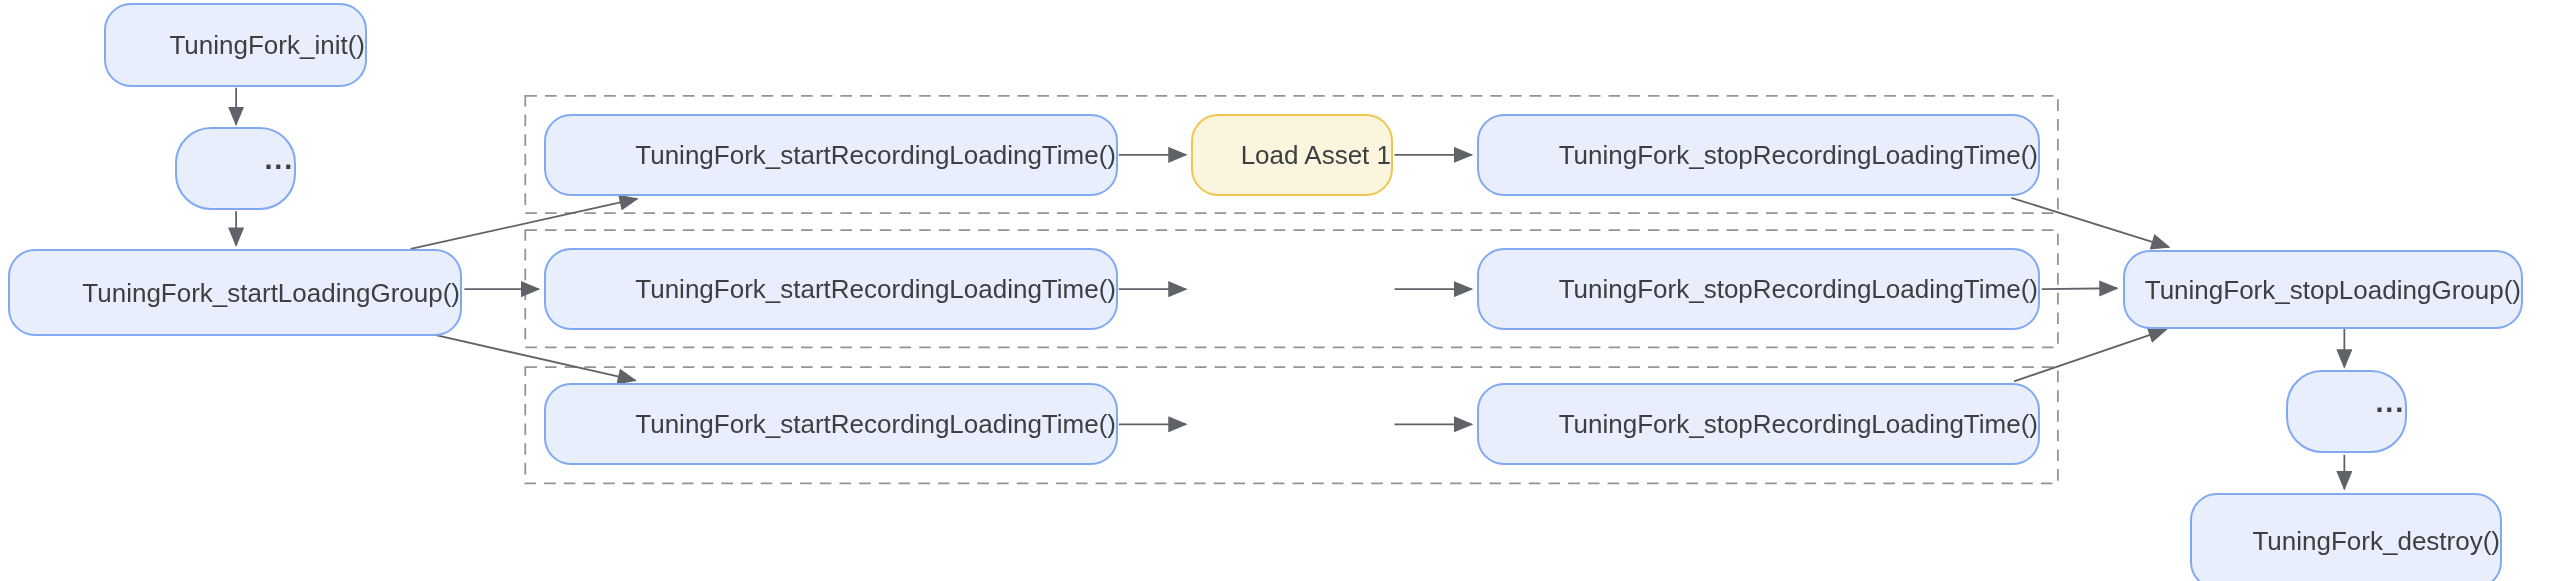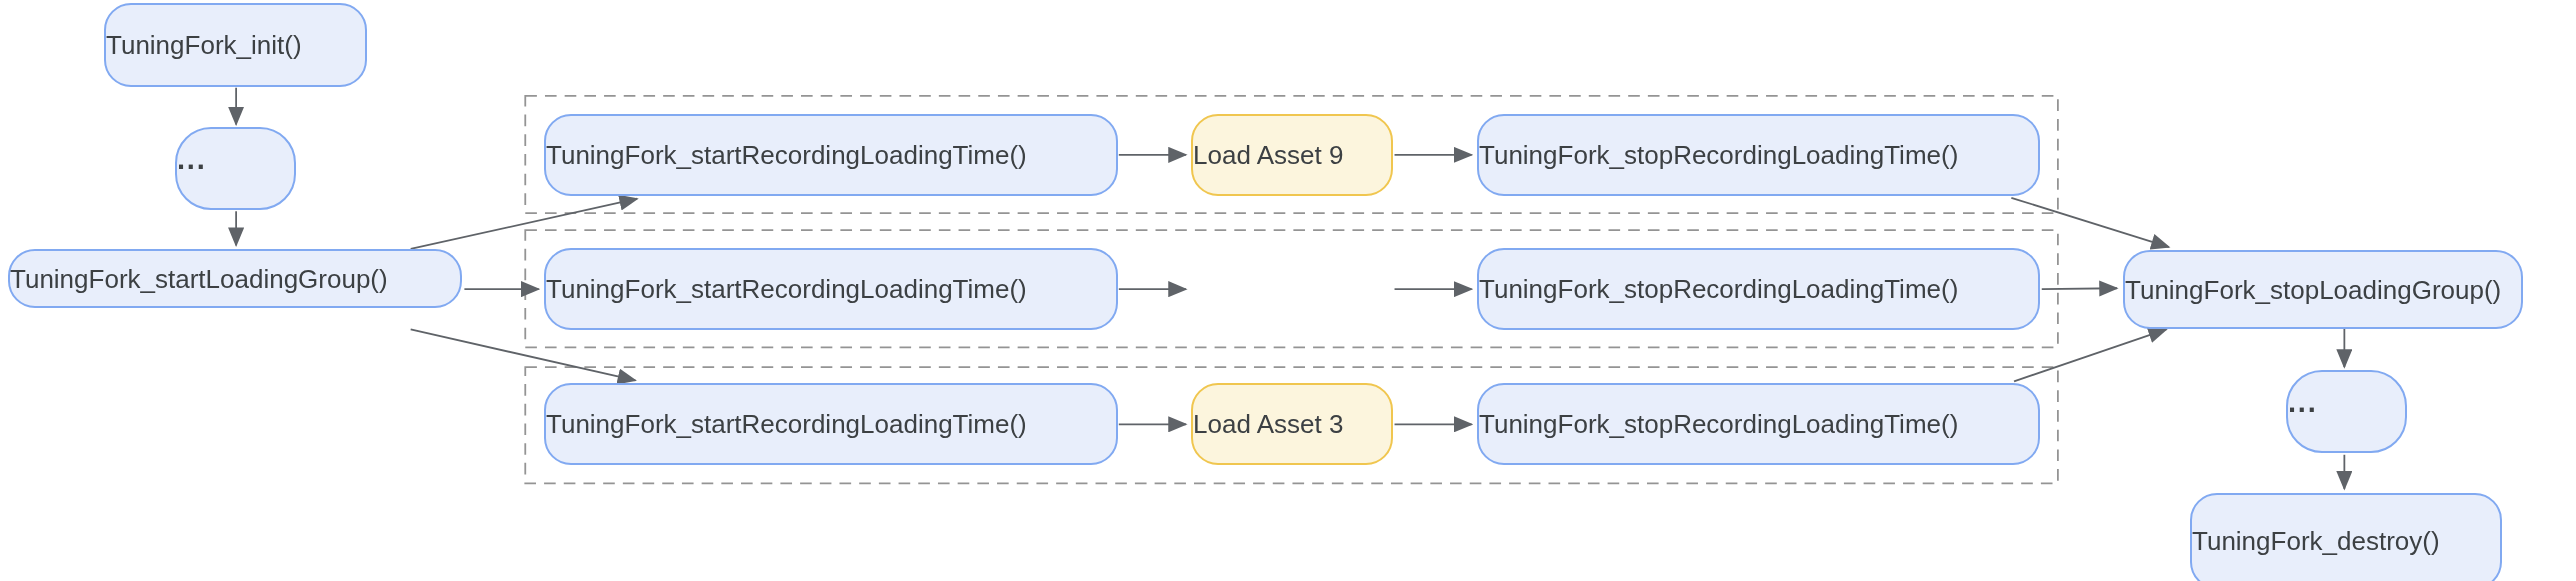--- a/index.html
+++ b/index.html
@@ -8,21 +8,21 @@
     background:var(--background,#ffffff);
     font-family:"Liberation Sans","DejaVu Sans",sans-serif;
     color:var(--text,#3c4043);
   }
   svg.edges{position:absolute;left:0;top:0;z-index:1;}
   .edge{stroke:var(--arrow,#616161);stroke-width:2;fill:none;}
   .ah{fill:var(--arrow,#5f6368);}
   .grp{fill:none;stroke:var(--group-border,#949494);stroke-width:2;stroke-dasharray:13 9;}
   .node{
     position:absolute;z-index:2;box-sizing:border-box;
-    display:flex;align-items:center;justify-content:flex-start;
+    display:flex;align-items:center;justify-content:flex-end;
     background:var(--node-fill,#e8eefb);
     border:2.7px solid var(--node-border,#81a9f1);
     border-radius:27px;
     font-size:26px;line-height:1;white-space:nowrap;
   }
   .node.asset{
     background:var(--asset-fill,#fcf5dd);
     border-color:var(--asset-border,#f0c64f);
   }
   .node.dots{border-radius:36px;font-size:29px;font-weight:bold;letter-spacing:1.8px;}
@@ -70,46 +70,43 @@
   </svg>
 
   <div class="node" style="left:104px;top:2.7px;width:263px;height:84px">
     <span class="lbl">TuningFork_init()</span>
   </div>
 
   <div class="node dots" style="left:175px;top:127px;width:121px;height:83px">
     <span class="lbl">...</span>
   </div>
 
-  <div class="node" style="left:8px;top:249px;width:454px;height:59px">
+  <div class="node" style="left:8px;top:249px;width:454px;height:87px">
     <span class="lbl">TuningFork_startLoadingGroup()</span>
   </div>
 
   <div class="node" style="left:544px;top:114px;width:574px;height:82px">
     <span class="lbl">TuningFork_startRecordingLoadingTime()</span>
   </div>
   <div class="node asset" style="left:1191px;top:114px;width:202px;height:82px">
-    <span class="lbl">Load Asset 9</span>
+    <span class="lbl">Load Asset 1</span>
   </div>
   <div class="node" style="left:1477px;top:114px;width:563px;height:82px">
     <span class="lbl">TuningFork_stopRecordingLoadingTime()</span>
   </div>
 
   <div class="node" style="left:544px;top:248px;width:574px;height:82px">
     <span class="lbl">TuningFork_startRecordingLoadingTime()</span>
   </div>
   <div class="node" style="left:1477px;top:248px;width:563px;height:82px">
     <span class="lbl">TuningFork_stopRecordingLoadingTime()</span>
   </div>
 
   <div class="node" style="left:544px;top:383px;width:574px;height:82px">
     <span class="lbl">TuningFork_startRecordingLoadingTime()</span>
-  </div>
-  <div class="node asset" style="left:1191px;top:383px;width:202px;height:82px">
-    <span class="lbl">Load Asset 3</span>
   </div>
   <div class="node" style="left:1477px;top:383px;width:563px;height:82px">
     <span class="lbl">TuningFork_stopRecordingLoadingTime()</span>
   </div>
 
   <div class="node" style="left:2123px;top:250px;width:400px;height:79px">
     <span class="lbl">TuningFork_stopLoadingGroup()</span>
   </div>
 
   <div class="node dots" style="left:2286px;top:370px;width:121px;height:83px">

